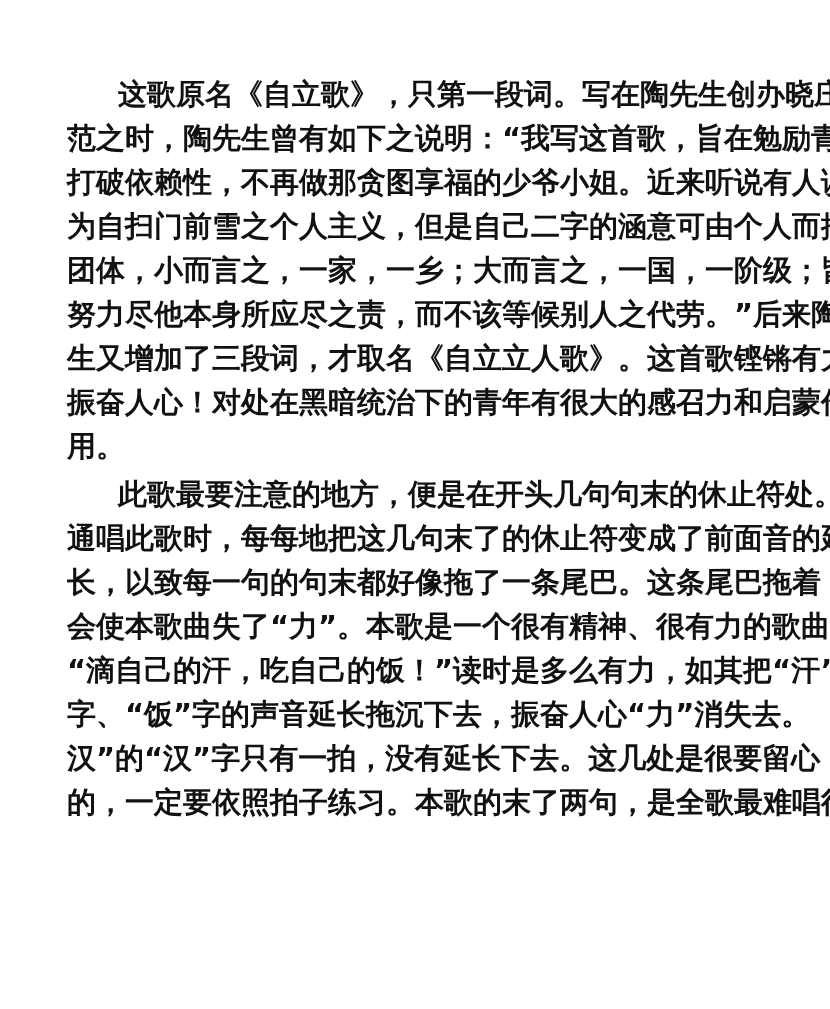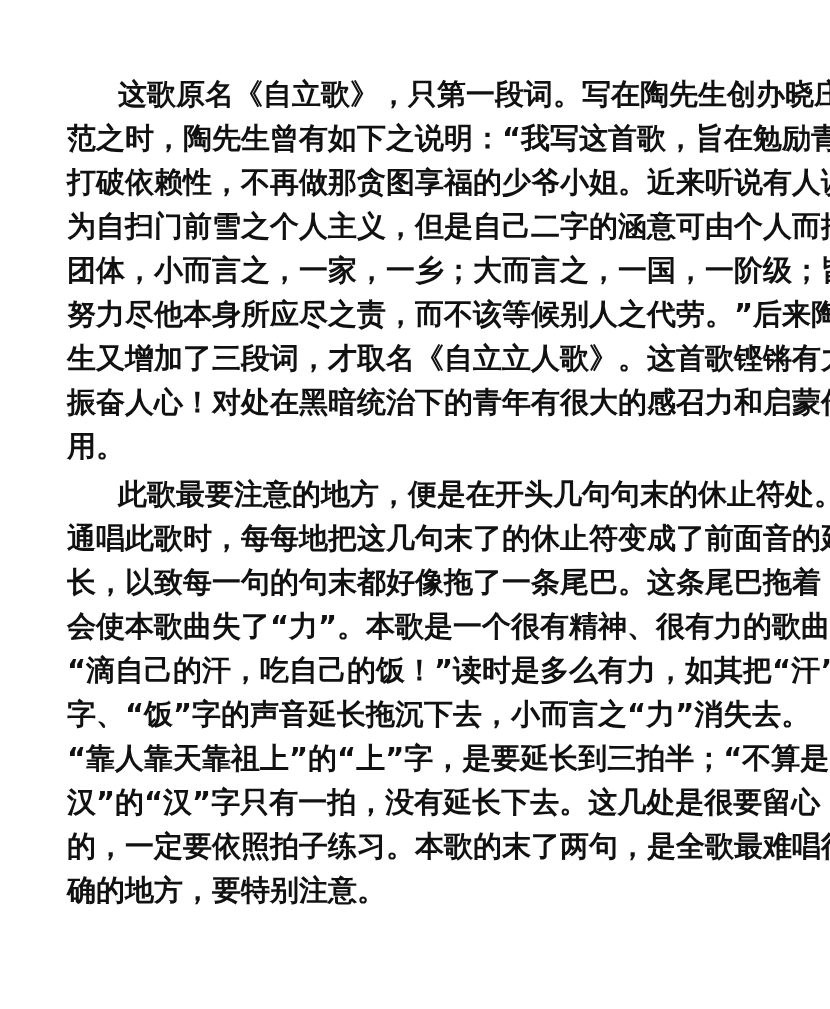--- a/index.html
+++ b/index.html
@@ -35,19 +35,17 @@
     <div class="line">生又增加了三段词，才取名《自立立人歌》。这首歌铿锵有力，</div>
     <div class="line">振奋人心！对处在黑暗统治下的青年有很大的感召力和启蒙作</div>
     <div class="line last">用。</div>
   </div>
   <div class="para">
     <div class="line indent">此歌最要注意的地方，便是在开头几句句末的休止符处。普</div>
     <div class="line">通唱此歌时，每每地把这几句末了的休止符变成了前面音的延</div>
     <div class="line">长，以致每一句的句末都好像拖了一条尾巴。这条尾巴拖着，便</div>
     <div class="line">会使本歌曲失了“力”。本歌是一个很有精神、很有力的歌曲。</div>
     <div class="line">“滴自己的汗，吃自己的饭！”读时是多么有力，如其把“汗”</div>
-    <div class="line">字、“饭”字的声音延长拖沉下去，小而言之“力”消失去。</div>
-    <div class="line">“靠人靠天靠祖上”的“上”字，是要延长到三拍半；“不算是</div>
+    <div class="line">字、“饭”字的声音延长拖沉下去，振奋人心“力”消失去。</div>
     <div class="line">汉”的“汉”字只有一拍，没有延长下去。这几处是很要留心</div>
     <div class="line">的，一定要依照拍子练习。本歌的末了两句，是全歌最难唱得正</div>
-    <div class="line last">确的地方，要特别注意。</div>
   </div>
 </div>
 
 </body></html>

